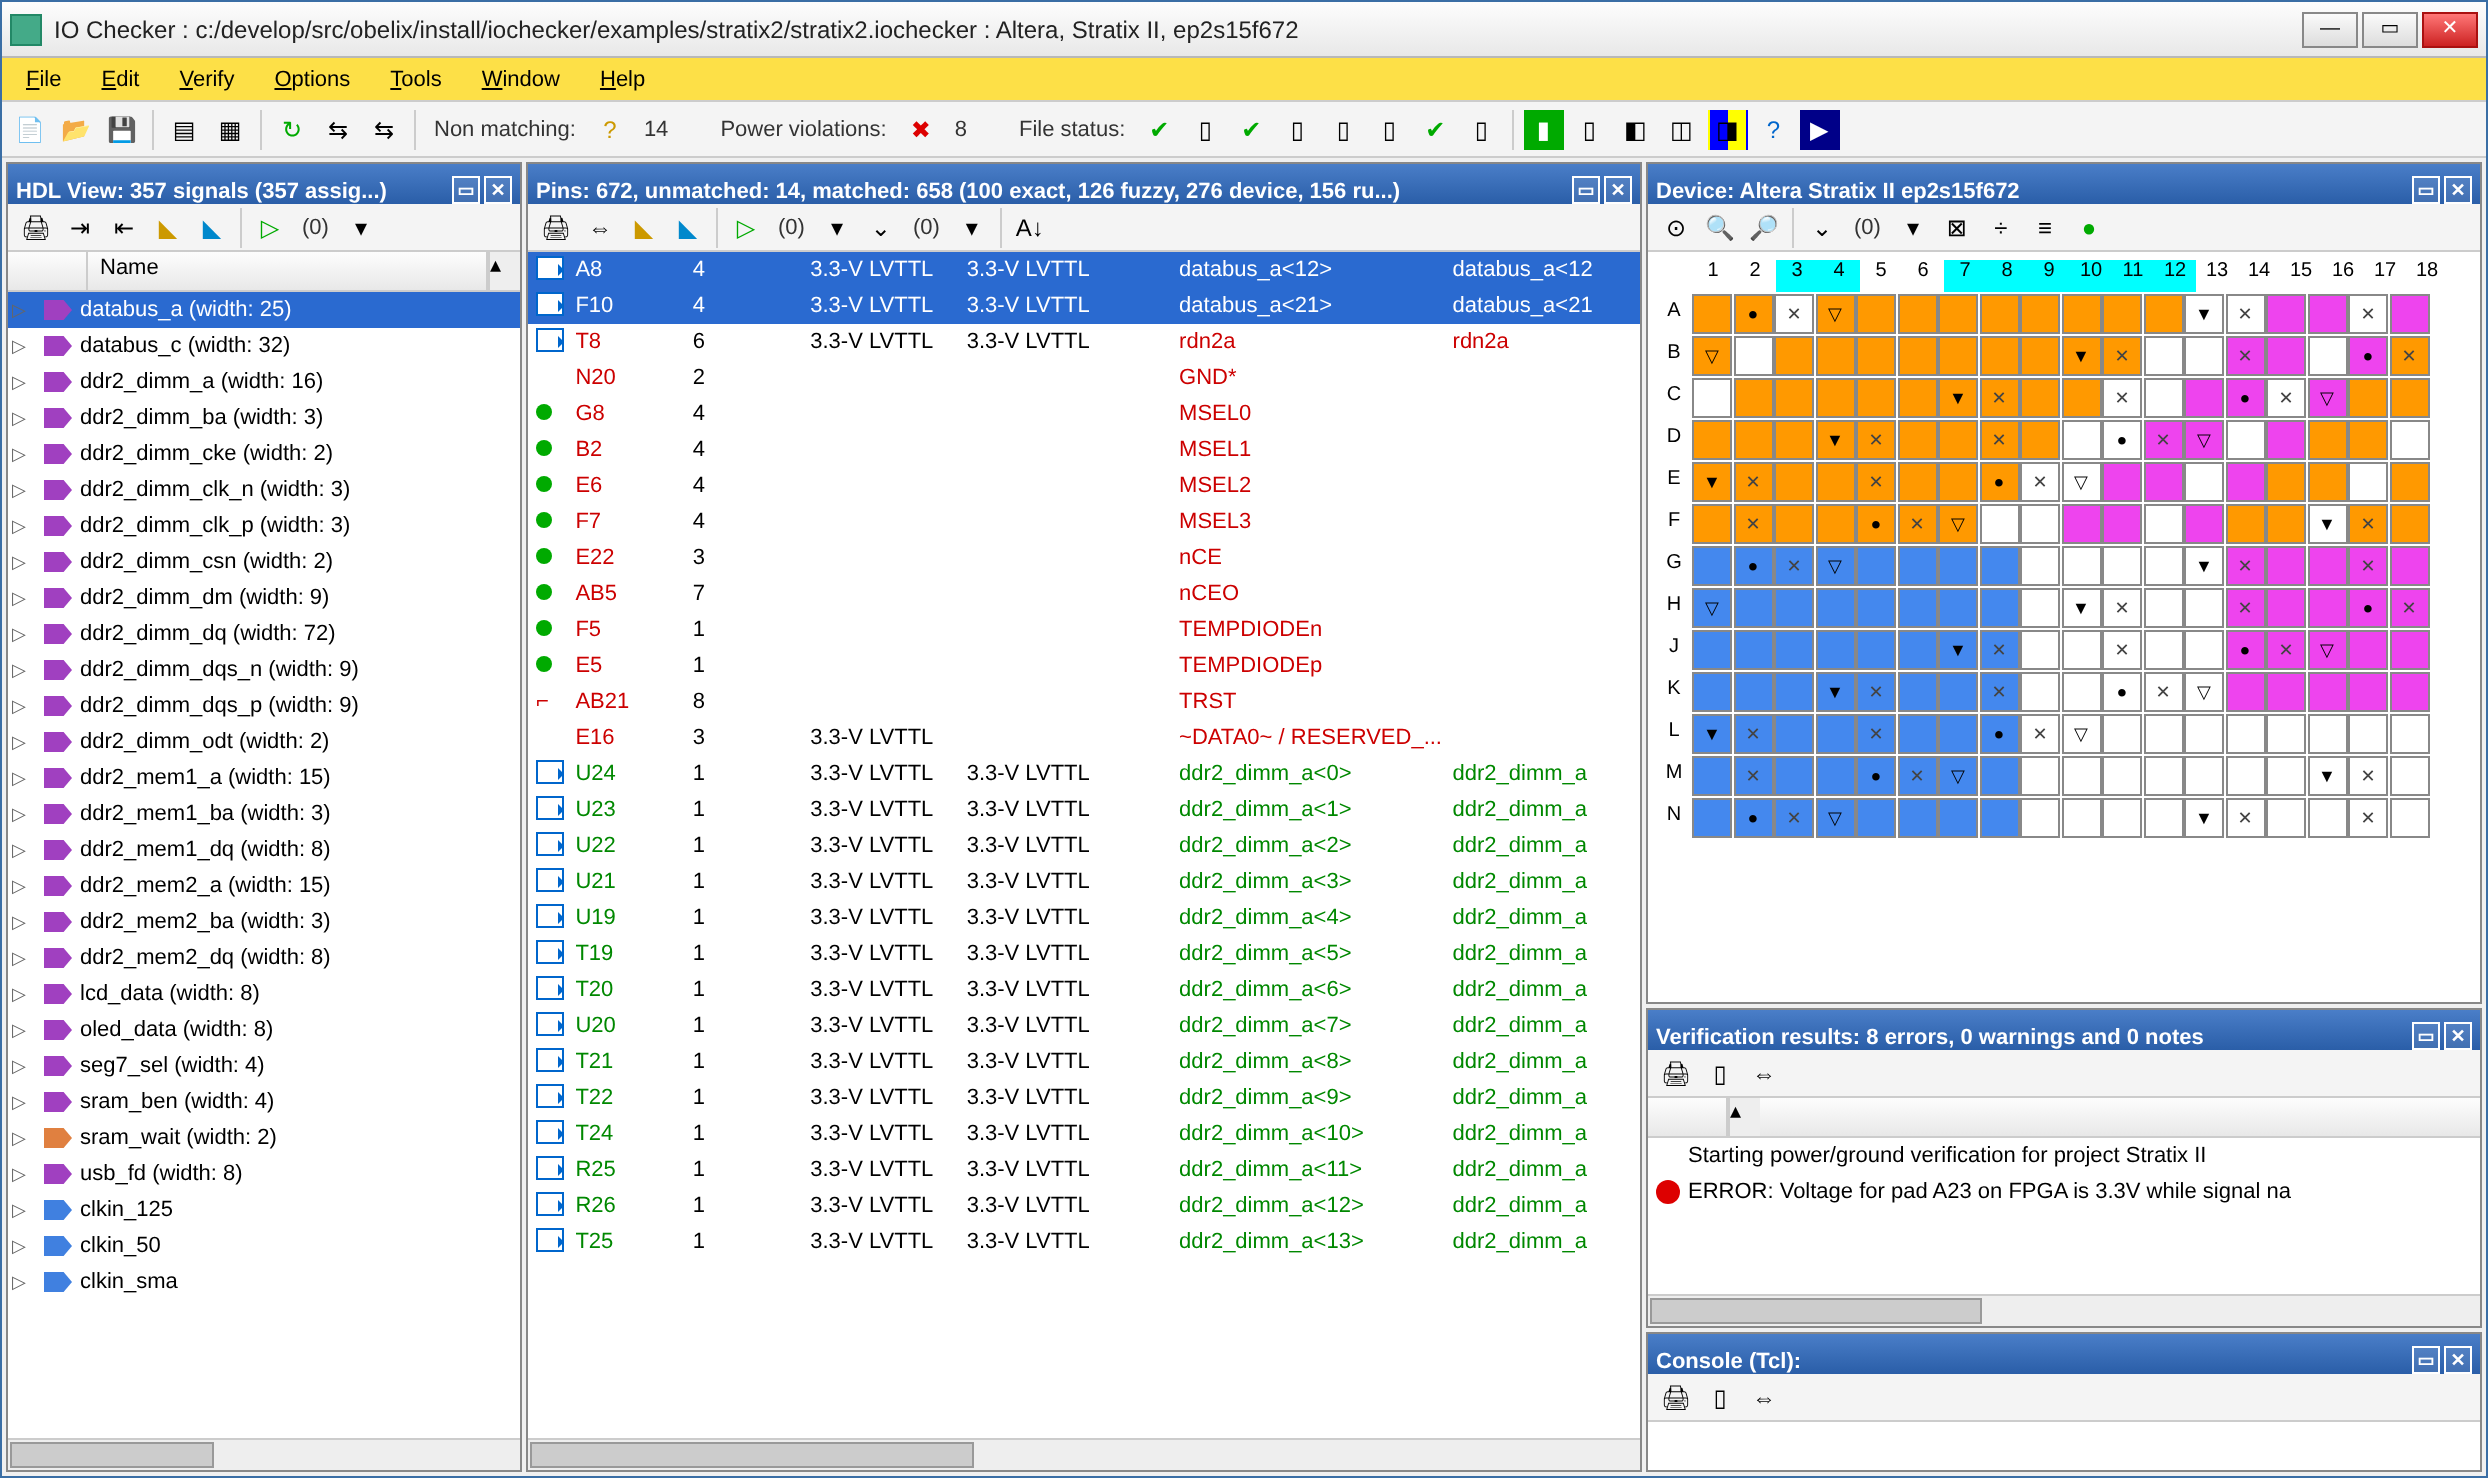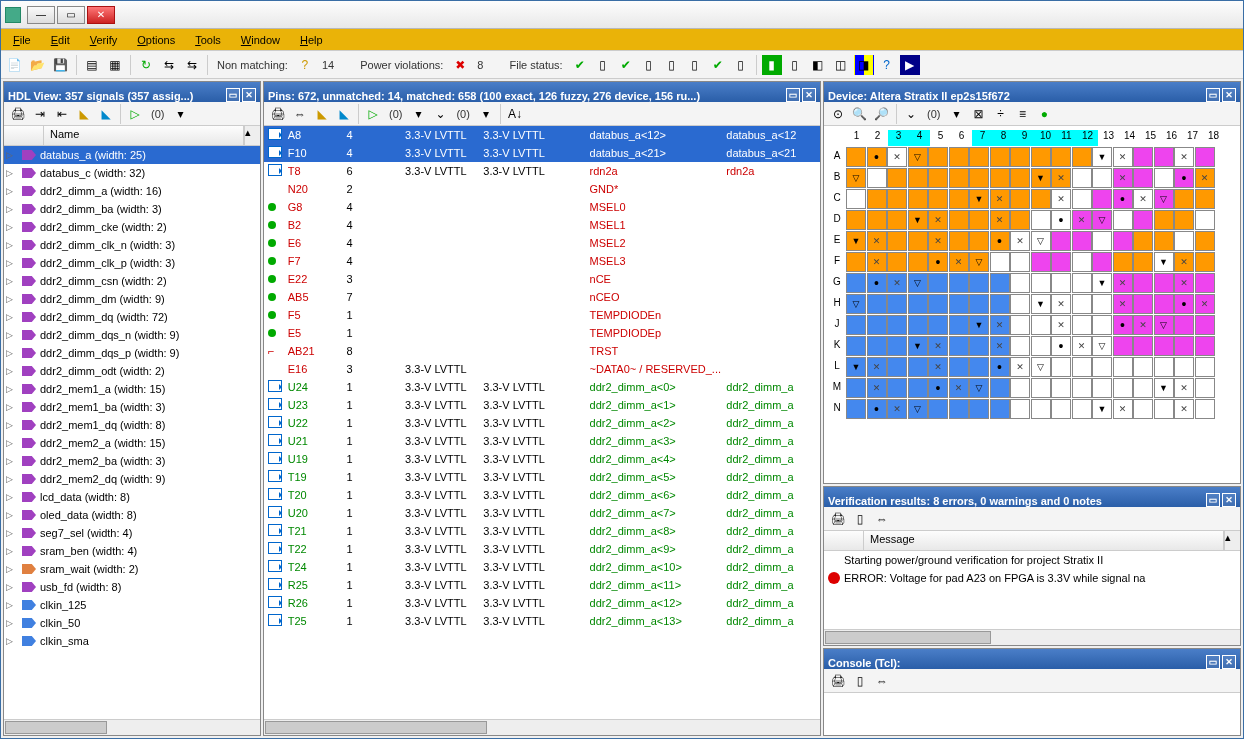--- a/index.html
+++ b/index.html
@@ -4,21 +4,21 @@
 <style>
 * { box-sizing: border-box; margin: 0; padding: 0; }
 body { font-family: "Segoe UI", Tahoma, sans-serif; font-size: 11px; background: #f0f0f0; overflow: hidden; }
 .window { width: 1244px; height: 739px; border: 1px solid #3a6ea5; background: #f0f0f0; display: flex; flex-direction: column; }
 .titlebar { height: 28px; background: linear-gradient(#fdfdfd,#e8e8e8); border-bottom: 1px solid #b8b8b8; display: flex; align-items: center; padding: 0 4px; }
 .titlebar .icon { width: 16px; height: 16px; background: #4a8; border: 1px solid #286; margin-right: 6px; }
 .titlebar .title { flex: 1; color: #222; font-size: 12px; }
 .winbtns { display: flex; gap: 2px; }
 .winbtn { width: 28px; height: 18px; border: 1px solid #888; background: linear-gradient(#fafafa,#ddd); font-size: 10px; text-align: center; line-height: 16px; cursor: pointer; }
 .winbtn.close { background: linear-gradient(#f77,#c22); color: #fff; border-color: #a11; }
-.menubar { height: 22px; background: #eab308; display: flex; align-items: center; padding: 0 4px; gap: 4px; border-bottom: 1px solid #ccc; }
+.menubar { height: 22px; background: #fde047; display: flex; align-items: center; padding: 0 4px; gap: 4px; border-bottom: 1px solid #ccc; }
 .menuitem { padding: 2px 8px; cursor: pointer; }
 .menuitem u { text-decoration: underline; }
 .toolbar { height: 28px; background: #f4f4f4; border-bottom: 1px solid #ccc; display: flex; align-items: center; padding: 0 4px; gap: 3px; }
 .tbtn { width: 20px; height: 20px; border: 1px solid transparent; display: flex; align-items: center; justify-content: center; cursor: pointer; font-size: 12px; }
 .tsep { width: 1px; height: 20px; background: #ccc; margin: 0 2px; }
 .tlabel { padding: 0 4px; color: #333; }
 .content { flex: 1; display: flex; gap: 2px; padding: 2px; overflow: hidden; }
 .panel { border: 1px solid #888; background: #fff; display: flex; flex-direction: column; overflow: hidden; }
 .panel-hdr { height: 20px; background: linear-gradient(#4a7ec8,#2a5ea8); color: #fff; font-weight: bold; display: flex; align-items: flex-end; padding: 0 4px; font-size: 11px; }
 .panel-hdr .sp { flex: 1; }
@@ -73,20 +73,21 @@
 .scroll-x { height: 16px; background: #eee; border-top: 1px solid #ccc; display: flex; }
 .scroll-x .thumb { width: 40%; background: #ccc; border: 1px solid #999; margin: 1px; }
 .scroll-indicator { width: 16px; background: #eee; border-left: 1px solid #ccc; }
 </style>
 </head>
 <body>
 
 <div class="window">
   <div class="titlebar">
     <div class="icon"></div>
+    <div class="title">IO Checker : c:/develop/src/obelix/install/iochecker/examples/stratix2/stratix2.iochecker : Altera, Stratix II, ep2s15f672</div>
     <div class="winbtns">
       <div class="winbtn">—</div>
       <div class="winbtn">▭</div>
       <div class="winbtn close">✕</div>
     </div>
   </div>
 
   <div class="menubar">
     <div class="menuitem"><u>F</u><span title="File">ile</span></div>
     <div class="menuitem"><u>E</u>dit</div>
@@ -248,21 +249,21 @@
             <span>ddr2_mem2_a (width: 15)</span>
           </div>
           <div class="treerow">
             <span class="exp">▷</span>
             <span class="sig-icon sig-purple"></span>
             <span>ddr2_mem2_ba (width: 3)</span>
           </div>
           <div class="treerow">
             <span class="exp">▷</span>
             <span class="sig-icon sig-purple"></span>
-            <span>ddr2_mem2_dq (width: 9)</span>
+            <span>ddr2_mem2_dq (width: 8)</span>
           </div>
           <div class="treerow">
             <span class="exp">▷</span>
             <span class="sig-icon sig-purple"></span>
             <span>lcd_data (width: 8)</span>
           </div>
           <div class="treerow">
             <span class="exp">▷</span>
             <span class="sig-icon sig-purple"></span>
             <span>oled_data (width: 8)</span>
@@ -916,39 +917,38 @@
           <span class="pbtn">▭</span>
           <span class="pbtn">✕</span>
         </div>
         <div class="panel-tb">
           <div class="tbtn">🖨</div>
           <div class="tbtn">▯</div>
           <div class="tbtn">⇔</div>
         </div>
         <div class="colhdr">
           <div class="ch" style="width:40px"></div>
-          <div class="ch" style="flex:1">Message</div>
           <div class="scroll-indicator">▴</div>
         </div>
         <div class="panel-body" id="verify-body">
             <div class="msgrow">
               <span style="width:16px"></span>
               <span>Starting power/ground verification for project Stratix II</span>
             </div>
             <div class="msgrow">
               <span class="mi"></span>
               <span>ERROR: Voltage for pad A23 on FPGA is 3.3V while signal na</span>
             </div>
           </div>
         <div class="scroll-x">
             <div class="thumb"></div>
           </div>
       </div>
 
-      <div class="panel" style="height:88px">
+      <div class="panel" style="height:70px">
         <div class="panel-hdr">
           <span>Console (Tcl):</span>
           <span class="sp"></span>
           <span class="pbtn">▭</span>
           <span class="pbtn">✕</span>
         </div>
         <div class="panel-tb">
           <div class="tbtn">🖨</div>
           <div class="tbtn">▯</div>
           <div class="tbtn">⇔</div>

